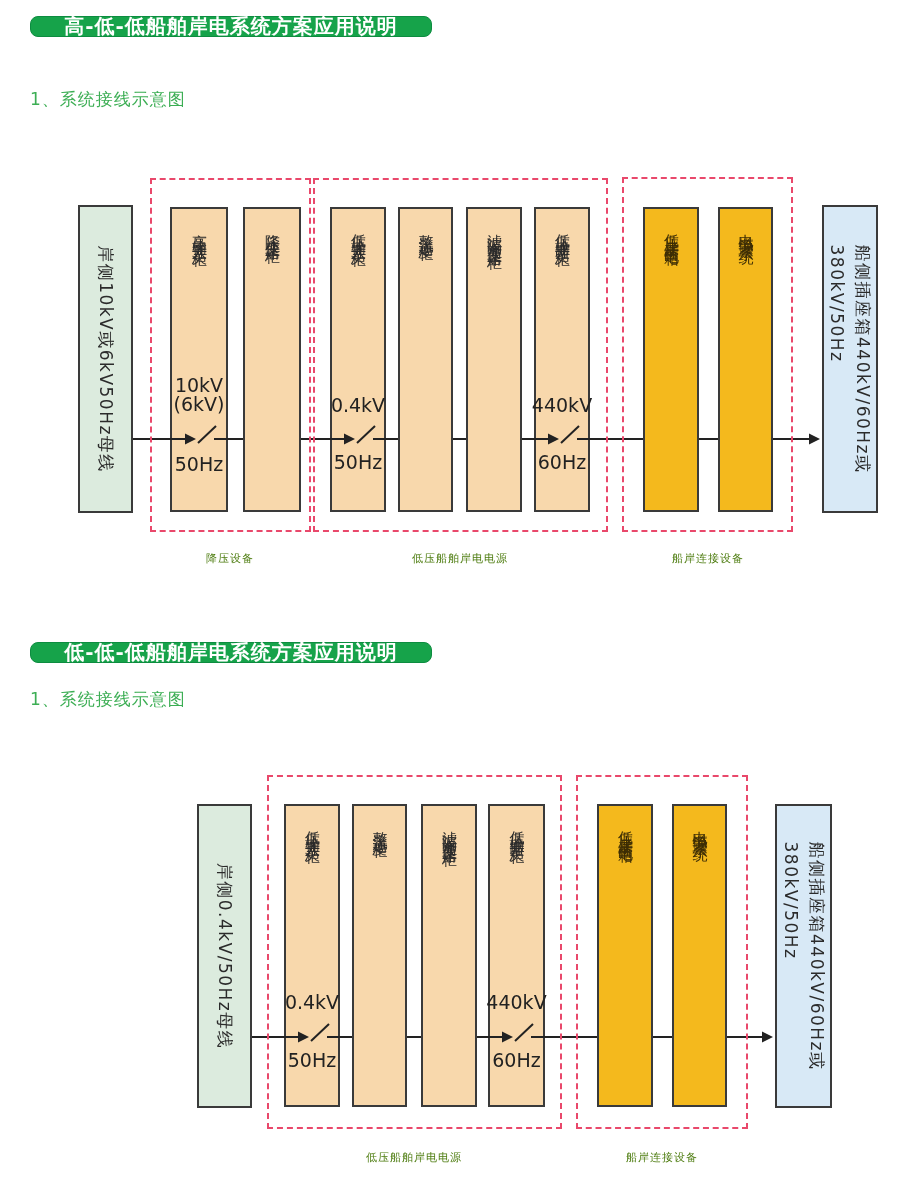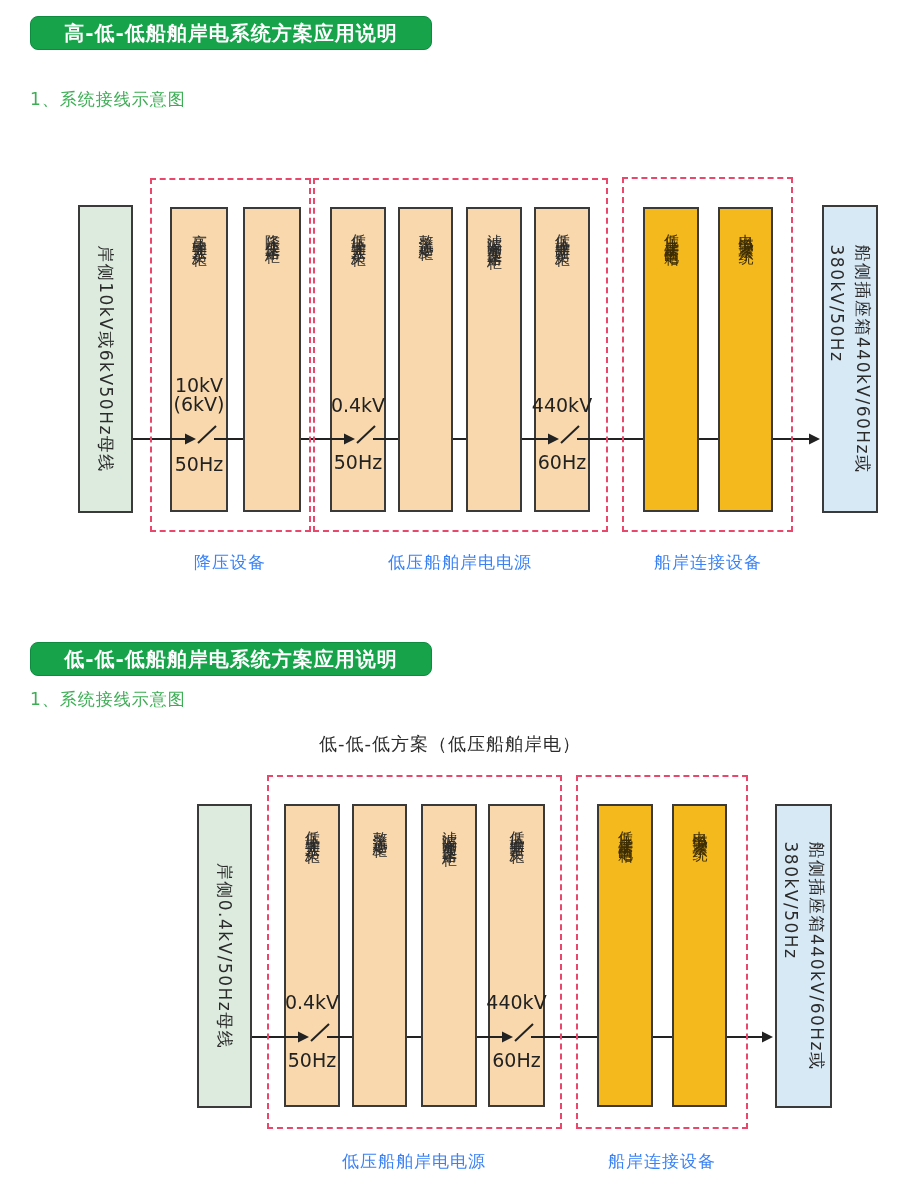--- a/index.html
+++ b/index.html
@@ -1,39 +1,39 @@
 <!DOCTYPE html>
 <html><head>
 <meta charset="utf-8">
 <style>
   html,body{margin:0;padding:0;background:#ffffff;}
   .page{position:relative;width:900px;height:1199px;background:#ffffff;overflow:hidden;
         font-family:"DejaVu Sans",sans-serif;color:#2b2b2b;}
-  .badge{position:absolute;left:30px;width:402px;height:34px;background:#16A34A;
+  .badge{position:absolute;left:30px;width:402px;height:21px;background:#16A34A;
          border:1px solid #0d8c40;border-radius:8px;color:#ffffff;font-weight:bold;
          font-size:20px;display:flex;align-items:center;justify-content:center;
          letter-spacing:1px;box-sizing:border-box;}
   .subheading{position:absolute;left:30px;font-size:17px;color:#3CAE54;letter-spacing:1px;}
   .dtitle{position:absolute;text-align:center;font-size:18px;color:#2b2b2b;letter-spacing:1px;}
   .dashed{position:absolute;border:2px dashed #E9486B;box-sizing:border-box;z-index:1;background:transparent;}
   .box{position:absolute;border:2px solid #3a3a3a;box-sizing:border-box;display:flex;
        justify-content:center;padding-top:13px;z-index:2;}
   .vlabel{writing-mode:vertical-rl;-webkit-writing-mode:vertical-rl;
           text-orientation:upright;-webkit-text-orientation:upright;
           font-size:15px;letter-spacing:3px;color:#2b2b2b;line-height:1;}
   .orange{background:#F8D8AC;}
   .yellow{background:#F4B91D;}
   .yellow .vlabel{color:#3c2d05;}
   .busbox{background:#DCEBDE;}
   .shipbox{background:#D8E9F6;}
   .rwrap{position:absolute;top:50%;left:50%;transform:translate(-50%,-50%) rotate(90deg);
          text-align:left;z-index:2;}
   .rline{white-space:nowrap;font-size:17px;letter-spacing:1.5px;line-height:26px;color:#2b2b2b;}
   .value{position:absolute;text-align:center;font-size:19px;color:#222222;z-index:4;line-height:19px;}
-  .glabel{position:absolute;transform:translateX(-50%);font-size:17px;color:#3b82f6;
+  .glabel{position:absolute;transform:translateX(-50%);font-size:11px;color:#4d7c0f;
           white-space:nowrap;letter-spacing:1px;}
   .lines-svg{position:absolute;left:0;top:0;width:900px;height:1199px;pointer-events:none;}
   .under{z-index:0;}
   .over{z-index:5;}
 </style>
 </head>
 <body>
 
 <div class="page">
 
@@ -94,21 +94,20 @@
       <div class="rline">380kV/50Hz</div>
     </div>
   </div>
 
   <div class="glabel" style="left:230px;top:551px;">降压设备</div>
   <div class="glabel" style="left:460px;top:551px;">低压船舶岸电电源</div>
   <div class="glabel" style="left:708px;top:551px;">船岸连接设备</div>
 
   <div class="badge" style="top:642px;">低-低-低船舶岸电系统方案应用说明</div>
   <div class="subheading" style="top:688px;">1、系统接线示意图</div>
-  <div class="dtitle" style="left:100px;top:732px;width:700px;">低-低-低方案（低压船舶岸电）</div>
 
   <div class="box busbox" style="left:197px;top:804px;width:55px;height:304px;">
     <div class="rwrap">
         <div class="rline">岸侧0.4kV/50Hz母线</div>
       </div>
   </div>
 
   <div class="dashed" style="left:267px;top:775px;width:295px;height:354px;"></div>
   <div class="box orange" style="left:284px;top:804px;width:56px;height:303px;">
     <div class="vlabel">低压输入开关柜</div>

